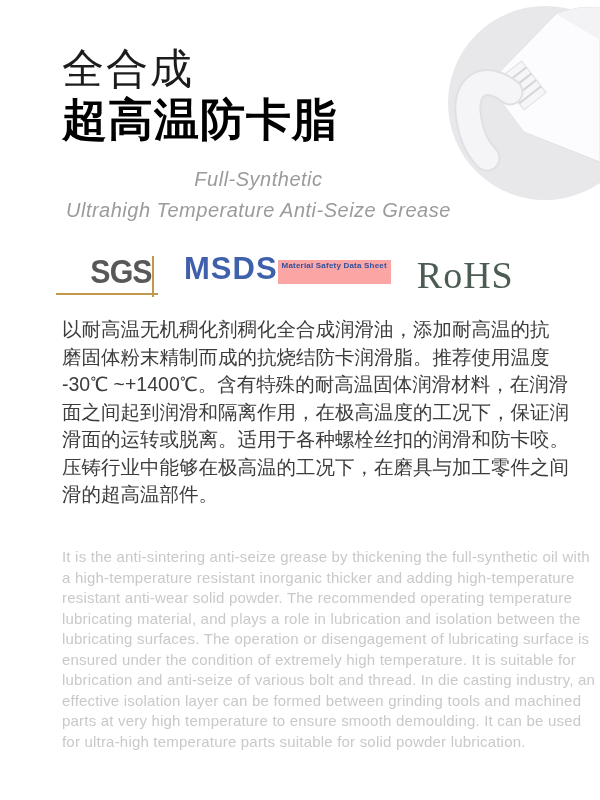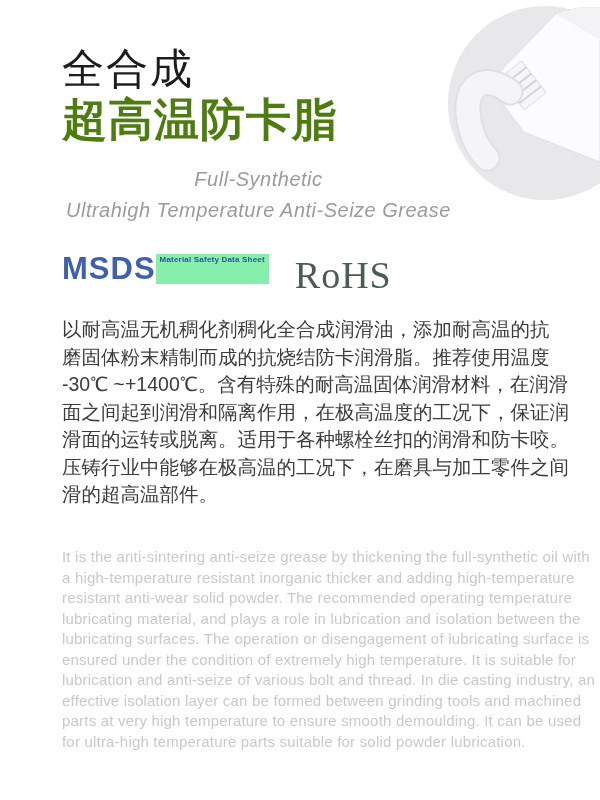--- a/index.html
+++ b/index.html
@@ -17,21 +17,21 @@
   }
 
   
   .title-block{position:absolute;left:62px;top:44px;z-index:2;}
   .title-cn{
     margin:0;font-size:42px;line-height:50px;font-weight:500;
     color:#1c1c1c;letter-spacing:2px;
   }
   .subtitle-cn{
     margin:0;font-size:45px;line-height:52px;font-weight:700;
-    color:#4d7c0f;letter-spacing:1px;
+    color:#000000;letter-spacing:1px;
   }
   .title-en{
     position:absolute;left:66px;top:164px;z-index:2;
     font-style:italic;font-size:20px;line-height:31px;
     color:#9b9b9d;letter-spacing:0.5px;text-align:center;
   }
 
   
   .certs{
     position:absolute;left:62px;top:252px;height:52px;
@@ -43,21 +43,21 @@
     font-size:33px;line-height:40px;font-weight:700;
     letter-spacing:-1px;color:#57585a;transform:scaleX(0.92);transform-origin:right;
   }
   .sgs-hline{position:absolute;left:-6px;bottom:3px;width:102px;height:2px;background:#c1994e;}
   .sgs-vline{position:absolute;right:4px;top:4px;width:2px;height:41px;background:#c1994e;}
   .cert-msds{display:flex;flex-direction:row;margin-top:1px;}
   .msds-text{
     font-size:31px;line-height:31px;font-weight:700;color:#3f61ac;letter-spacing:1px;
   }
   .msds-strip{
-    margin-top:1px;background:#86efac;color:#30509e;
+    margin-top:7px;background:#fca5a5;color:#30509e;
     font-size:8px;line-height:11px;font-weight:700;
     padding:0 4px;white-space:nowrap;letter-spacing:0.2px;
   }
   .cert-rohs{
     font-family:"Liberation Serif",serif;
     font-size:38px;line-height:42px;color:#4c5c52;letter-spacing:1px;margin-top:2px;
   }
 
   
   .desc-cn{
@@ -102,20 +102,25 @@
     <h1 class="title-cn">全合成</h1>
     <h2 class="subtitle-cn">超高温防卡脂</h2>
   </div>
 
   <div class="title-en">
     <div>Full-Synthetic</div>
     <div>Ultrahigh Temperature Anti-Seize Grease</div>
   </div>
 
   <div class="certs">
+    <div class="cert-sgs">
+      <span class="sgs-text">SGS</span>
+      <span class="sgs-hline"></span>
+      <span class="sgs-vline"></span>
+    </div>
     <div class="cert-msds">
       <div class="msds-text">MSDS</div>
       <div class="msds-strip">Material Safety Data Sheet</div>
     </div>
     <div class="cert-rohs">RoHS</div>
   </div>
 
   <div class="desc-cn">
       <div class="line">以耐高温无机稠化剂稠化全合成润滑油，添加耐高温的抗</div>
       <div class="line">磨固体粉末精制而成的抗烧结防卡润滑脂。推荐使用温度</div>

